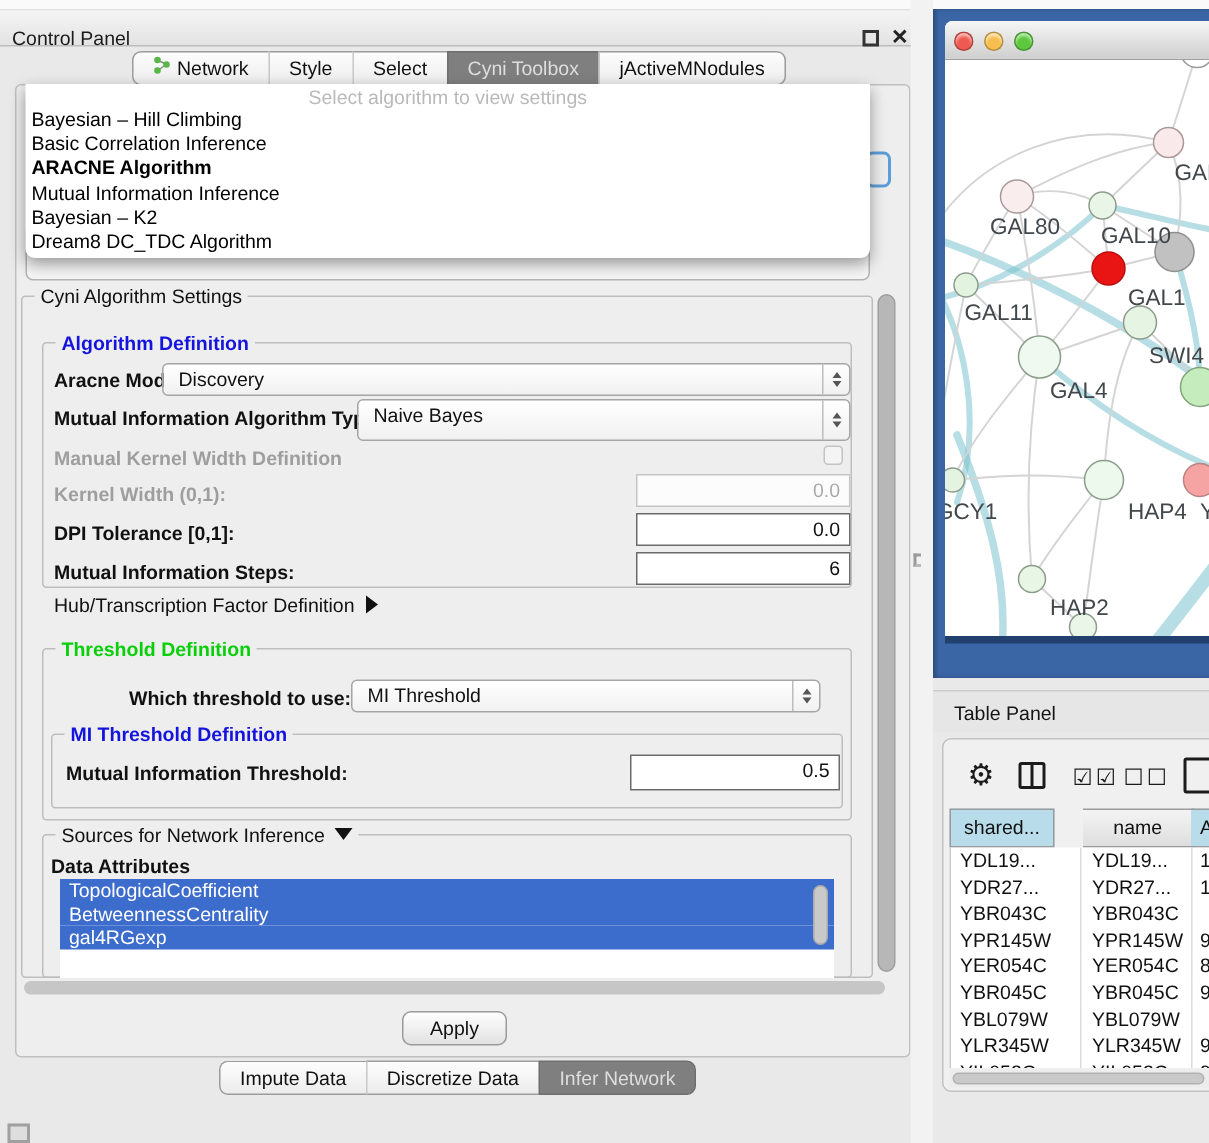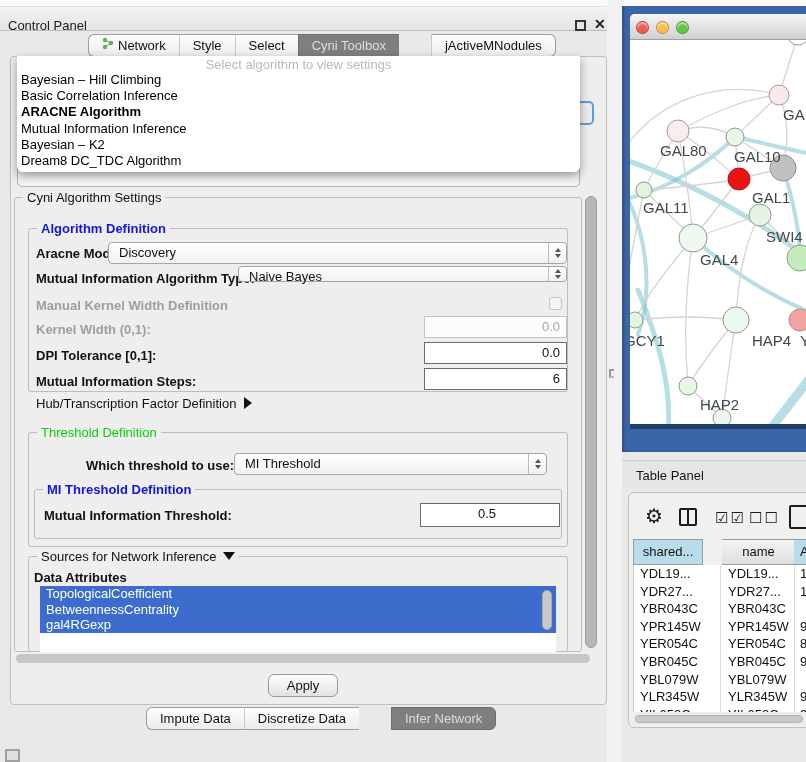--- a/index.html
+++ b/index.html
@@ -15,21 +15,21 @@
   #cp-float { left:575px; top:13px; width:11px; height:11px; border:2px solid #333; background:transparent; }
   #cp-close { left:594px; top:9px; font-size:14px; font-weight:bold; color:#222; }
 
   
   .tabrow { display:flex; height:23px; z-index:5; }
   .tab { height:23px; line-height:22px; font-size:13px; padding:0 13px;
     background:linear-gradient(#fdfdfd,#ececec); border-top:1px solid #9d9d9d;
     border-bottom:1px solid #9d9d9d; border-left:1px solid #c9c9c9; color:#111;
     display:flex; align-items:center; gap:4px; white-space:nowrap; }
   .tab:first-child { border-left:1px solid #9d9d9d; border-radius:6px 0 0 6px; }
-  .tab:last-child { border-right:1px solid #9d9d9d; border-radius:0 6px 6px 0;margin-left:32px; }
+  .tab:last-child { border-right:1px solid #9d9d9d; border-radius:0 6px 6px 0; }
   .tab.sel { background:#7f7f7f; color:#dedede; border-color:#6f6f6f; }
   #top-tabs { left:88px; top:34px; }
   #bottom-tabs { left:146px; top:707px; }
 
   
   #cpanel { left:10px; top:56px; width:597px; height:649px; background:#eeeeee;
     border:1px solid #bfbfbf; border-radius:4px; }
 
   
   #frag-combo { left:17px; top:150px; width:563px; height:37px; border:1px solid #b3b3b3;
@@ -42,21 +42,21 @@
     border-radius:0 0 6px 6px; box-shadow:0 4px 10px rgba(0,0,0,0.38); z-index:60; padding-top:1px; }
   #dd-placeholder { text-align:center; color:#b9b9b9; font-size:13px; height:15px; line-height:15px; }
   .dd-item { font-size:13px; line-height:16.2px; padding-left:4px; color:#000; white-space:nowrap; }
   .dd-item.bold { font-weight:bold; }
 
   
   .groupbox { position:absolute; border:1px solid #bdbdbd; border-radius:3px; }
   .legend { position:absolute; top:-8px; left:8px; background:#eeeeee; padding:0 4px;
     font-size:13px; white-space:nowrap; }
   .legend.blue { color:#1414dd; font-weight:bold; }
-  .legend.green { color:#09cf09; font-weight:normal; }
+  .legend.green { color:#09cf09; font-weight:bold; }
 
   .flabel { position:absolute; font-size:13px; font-weight:bold; color:#111; white-space:nowrap; }
   .flabel.dis { color:#9e9e9e; }
 
   .combo { position:absolute; background:linear-gradient(#ffffff,#f1f1f1); border:1px solid #a6a6a6;
     border-radius:4px; font-size:13px; }
   .combo .cval { position:absolute; left:10px; top:0; line-height:20px; }
   .combo .stepper { position:absolute; right:0; top:0; bottom:0; width:18px; border-left:1px solid #bcbcbc;
     display:flex; flex-direction:column; align-items:center; justify-content:center; gap:2px; }
   .tri-up { width:0; height:0; border-left:3.5px solid transparent; border-right:3.5px solid transparent;
@@ -201,21 +201,21 @@
 <div class="flabel" style="left:36px; top:246px;">Aracne Mode:</div>
 <div class="combo" style="left:108px; top:242px; width:459px; height:22px;">
   <span class="cval">Discovery</span>
   <span class="stepper">
       <span class="tri-up"></span>
       <span class="tri-dn"></span>
     </span>
 </div>
 
 <div class="flabel" style="left:36px; top:271px;">Mutual Information Algorithm Type:</div>
-<div class="combo" style="left:238px; top:266px; width:329px; height:16px;">
+<div class="combo" style="left:238px; top:266px; width:329px; height:28px;">
   <span class="cval">Naive Bayes</span>
   <span class="stepper">
       <span class="tri-up"></span>
       <span class="tri-dn"></span>
     </span>
 </div>
 
 <div class="flabel dis" style="left:36px; top:298px;">Manual Kernel Width Definition</div>
 <div class="abs" id="chk-manual"></div>
 
@@ -242,21 +242,21 @@
   <span class="stepper">
       <span class="tri-up"></span>
       <span class="tri-dn"></span>
     </span>
 </div>
 
 <div class="groupbox" style="left:34px; top:489px; width:528px; height:50px;">
   <span class="legend blue">MI Threshold Definition</span>
 </div>
 <div class="flabel" style="left:44px; top:508px;">Mutual Information Threshold:</div>
-<div class="tfield" style="left:420px; top:503px; width:140px; height:24px;text-align:center;">0.5</div>
+<div class="tfield" style="left:420px; top:503px; width:140px; height:24px;">0.5</div>
 
 <div class="groupbox" style="left:28px; top:556px; width:540px; height:96px;">
   <span class="legend" style="font-size:13px;"><span>Sources for Network Inference</span><span class="arrow-down"></span></span>
 </div>
 <div class="flabel" style="left:34px; top:570px;">Data Attributes</div>
 <div class="abs" id="attr-list">
     <div class="attr-item" style="background: rgb(61, 109, 204);">TopologicalCoefficient</div>
     <div class="attr-item" style="background: rgb(61, 109, 204);">BetweennessCentrality</div>
     <div class="attr-item" style="background: rgb(61, 109, 204);">gal4RGexp</div>
   </div>

